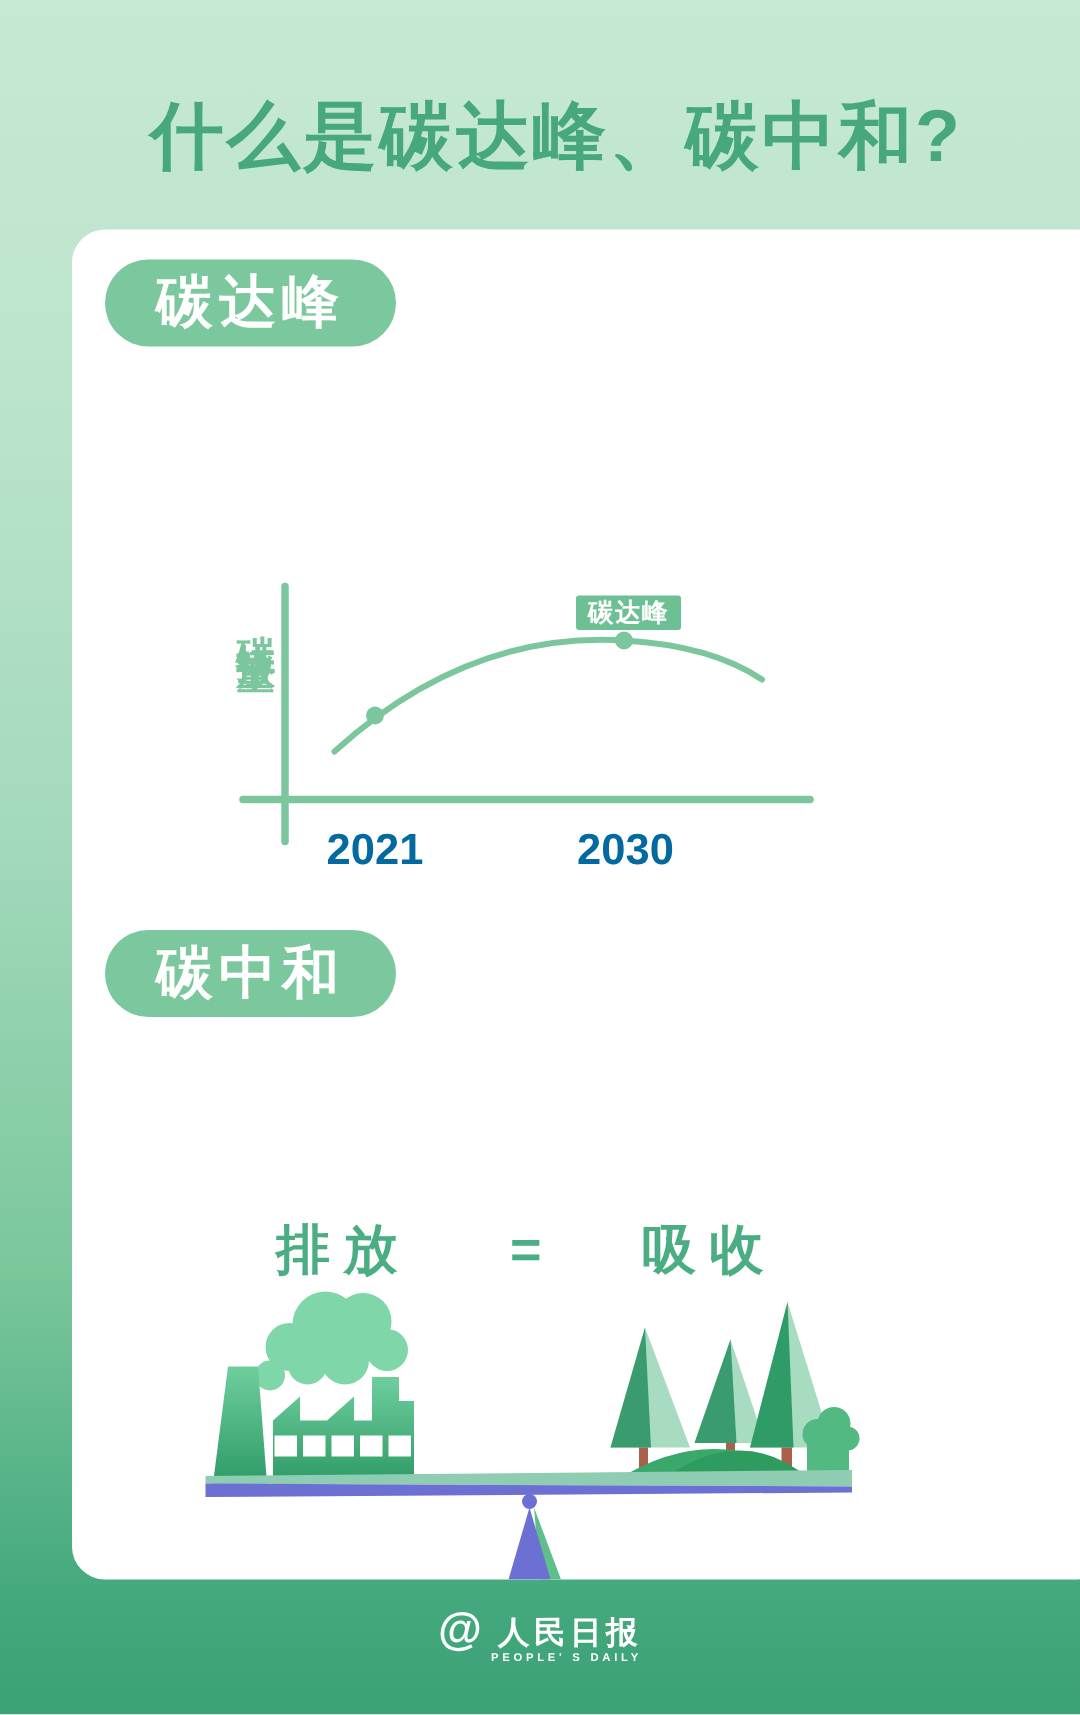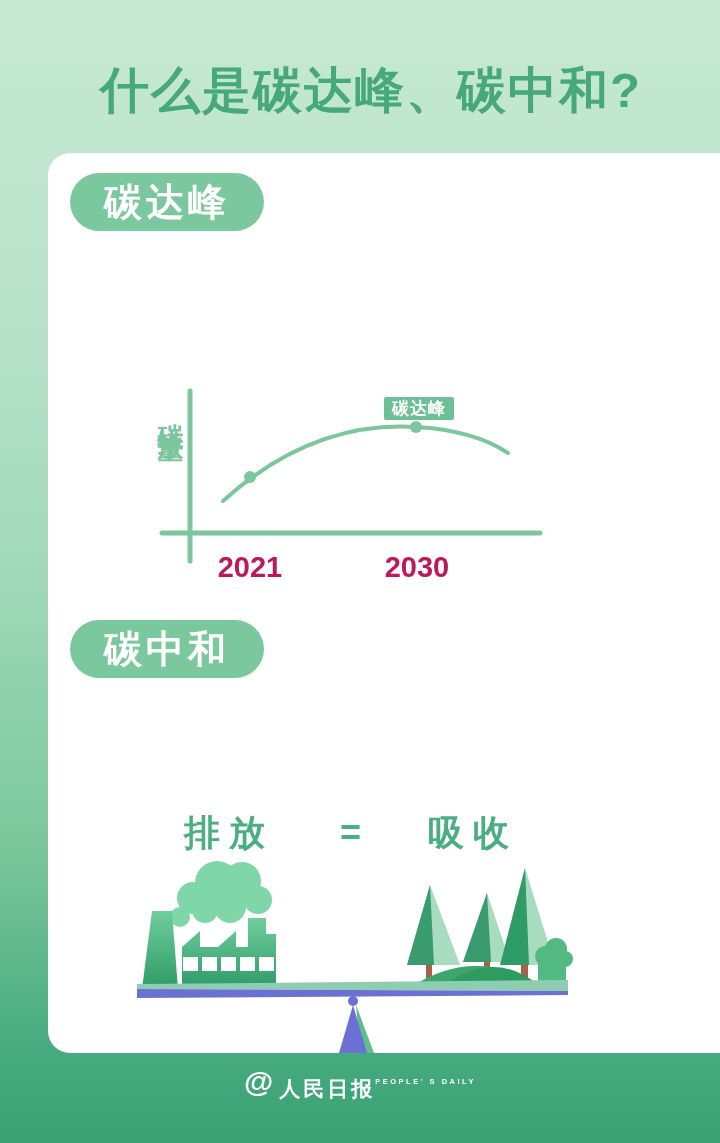--- a/index.html
+++ b/index.html
@@ -38,41 +38,41 @@
     position:absolute;left:14px;top:20px;height:130px;
     writing-mode:vertical-rl;text-orientation:upright;
     font-size:26px;font-weight:700;color:#7cc69e;letter-spacing:5px;
   }
   .chart .peak-flag{
     position:absolute;left:244px;top:14px;
     background:#6cc094;color:#ffffff;font-size:17px;font-weight:700;
     padding:3px 8px;letter-spacing:1px;border-radius:2px;line-height:1;
   }
   .chart .tick{position:absolute;top:168px;width:110px;text-align:center;
-    font-size:29px;font-weight:600;color:#be185d;}
+    font-size:29px;font-weight:600;color:#0369a1;}
   .tick-left{left:55px;}
   .tick-right{left:222px;}
   
   .equation span{
     position:absolute;top:662px;font-size:36px;font-weight:800;color:#4bae82;
     letter-spacing:9px;line-height:1;white-space:nowrap;
   }
   .eq-left{left:136px;}
   .eq-op{left:292px;letter-spacing:0;}
   .eq-right{left:380px;}
   
   .balance-illustration{position:absolute;left:72px;top:702px;width:480px;height:198px;}
   
   .footer{
     position:absolute;left:0;top:1064px;width:720px;
     display:flex;flex-direction:column;align-items:center;gap:3px;color:#ffffff;
   }
   .brand-row{display:flex;align-items:center;gap:6px;}
   .at-glyph{font-size:30px;font-weight:800;line-height:1;}
-  .brand-col{display:flex;align-items:flex-start;margin-top:13px;}
+  .brand-col{display:flex;flex-direction:column;align-items:flex-end;margin-top:13px;}
   .brand-name{font-size:21px;font-weight:800;letter-spacing:3px;line-height:1.1;}
   .brand-sub{font-size:7.5px;letter-spacing:2.5px;font-weight:600;}
   .weibo-row{display:flex;align-items:center;gap:9px;}
   .weibo-handle{font-size:26px;font-weight:600;letter-spacing:3px;line-height:1;}
 </style>
 </head>
 <body>
 
 <div class="page">
 

